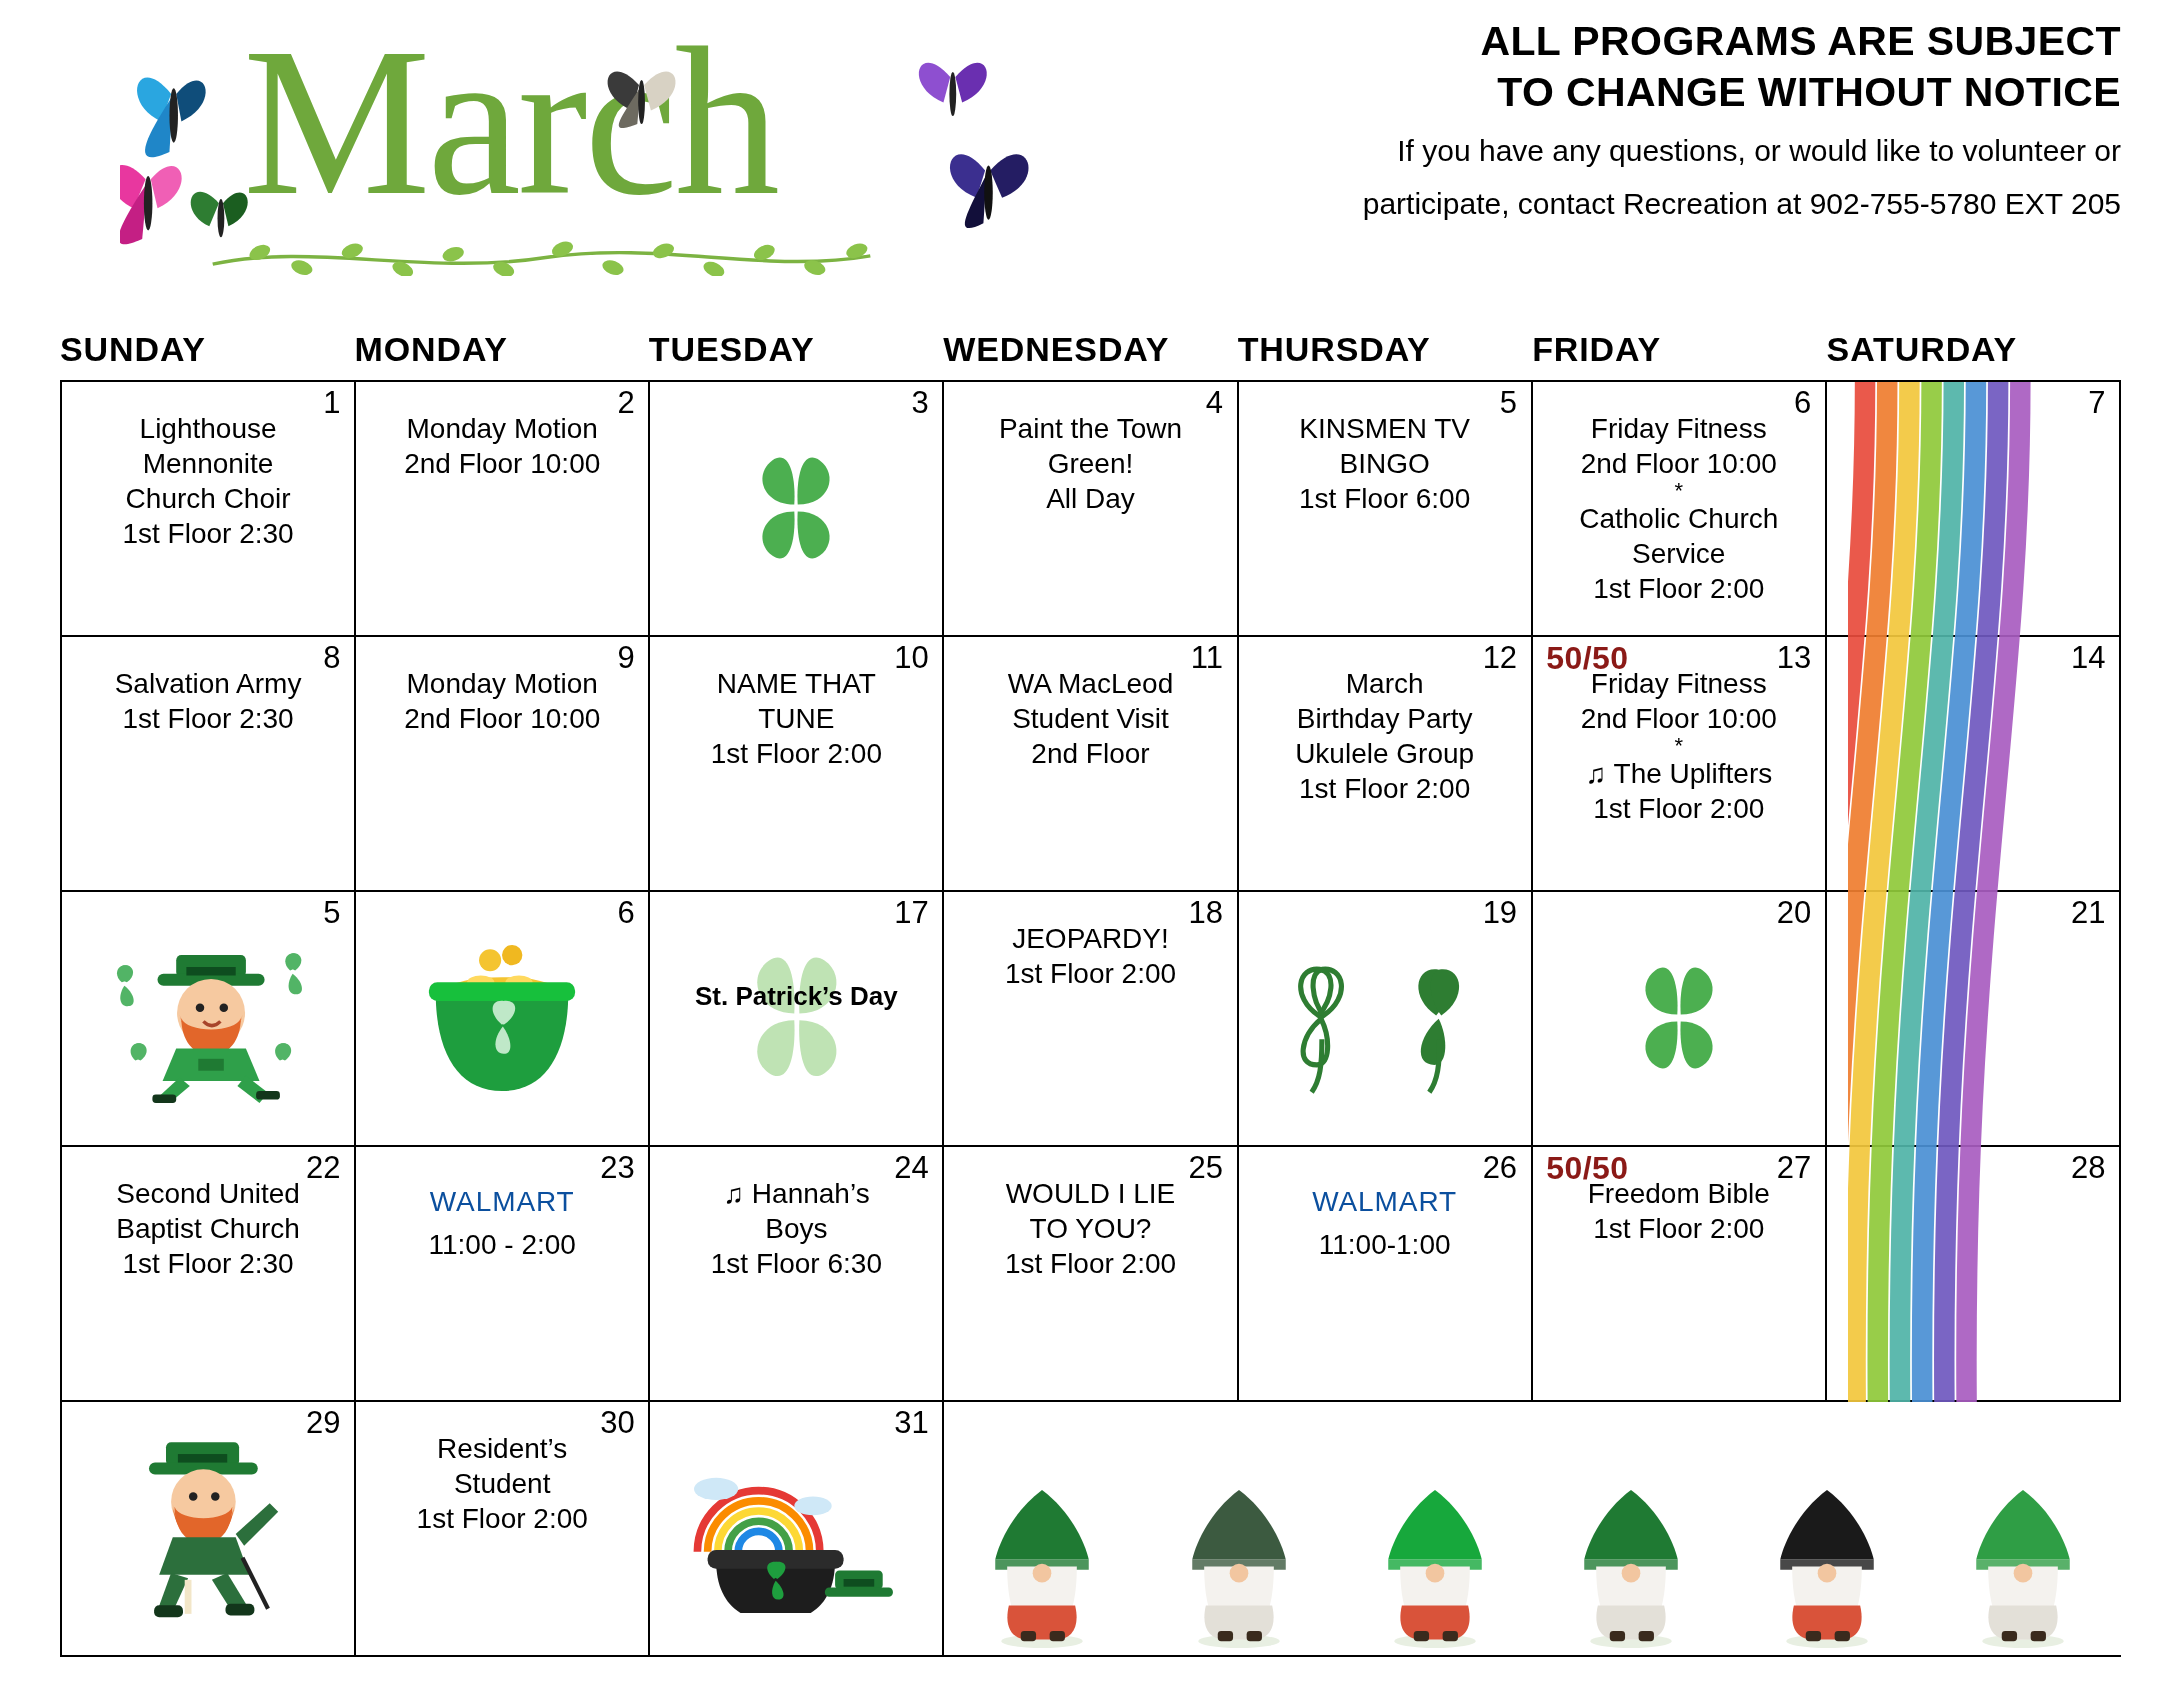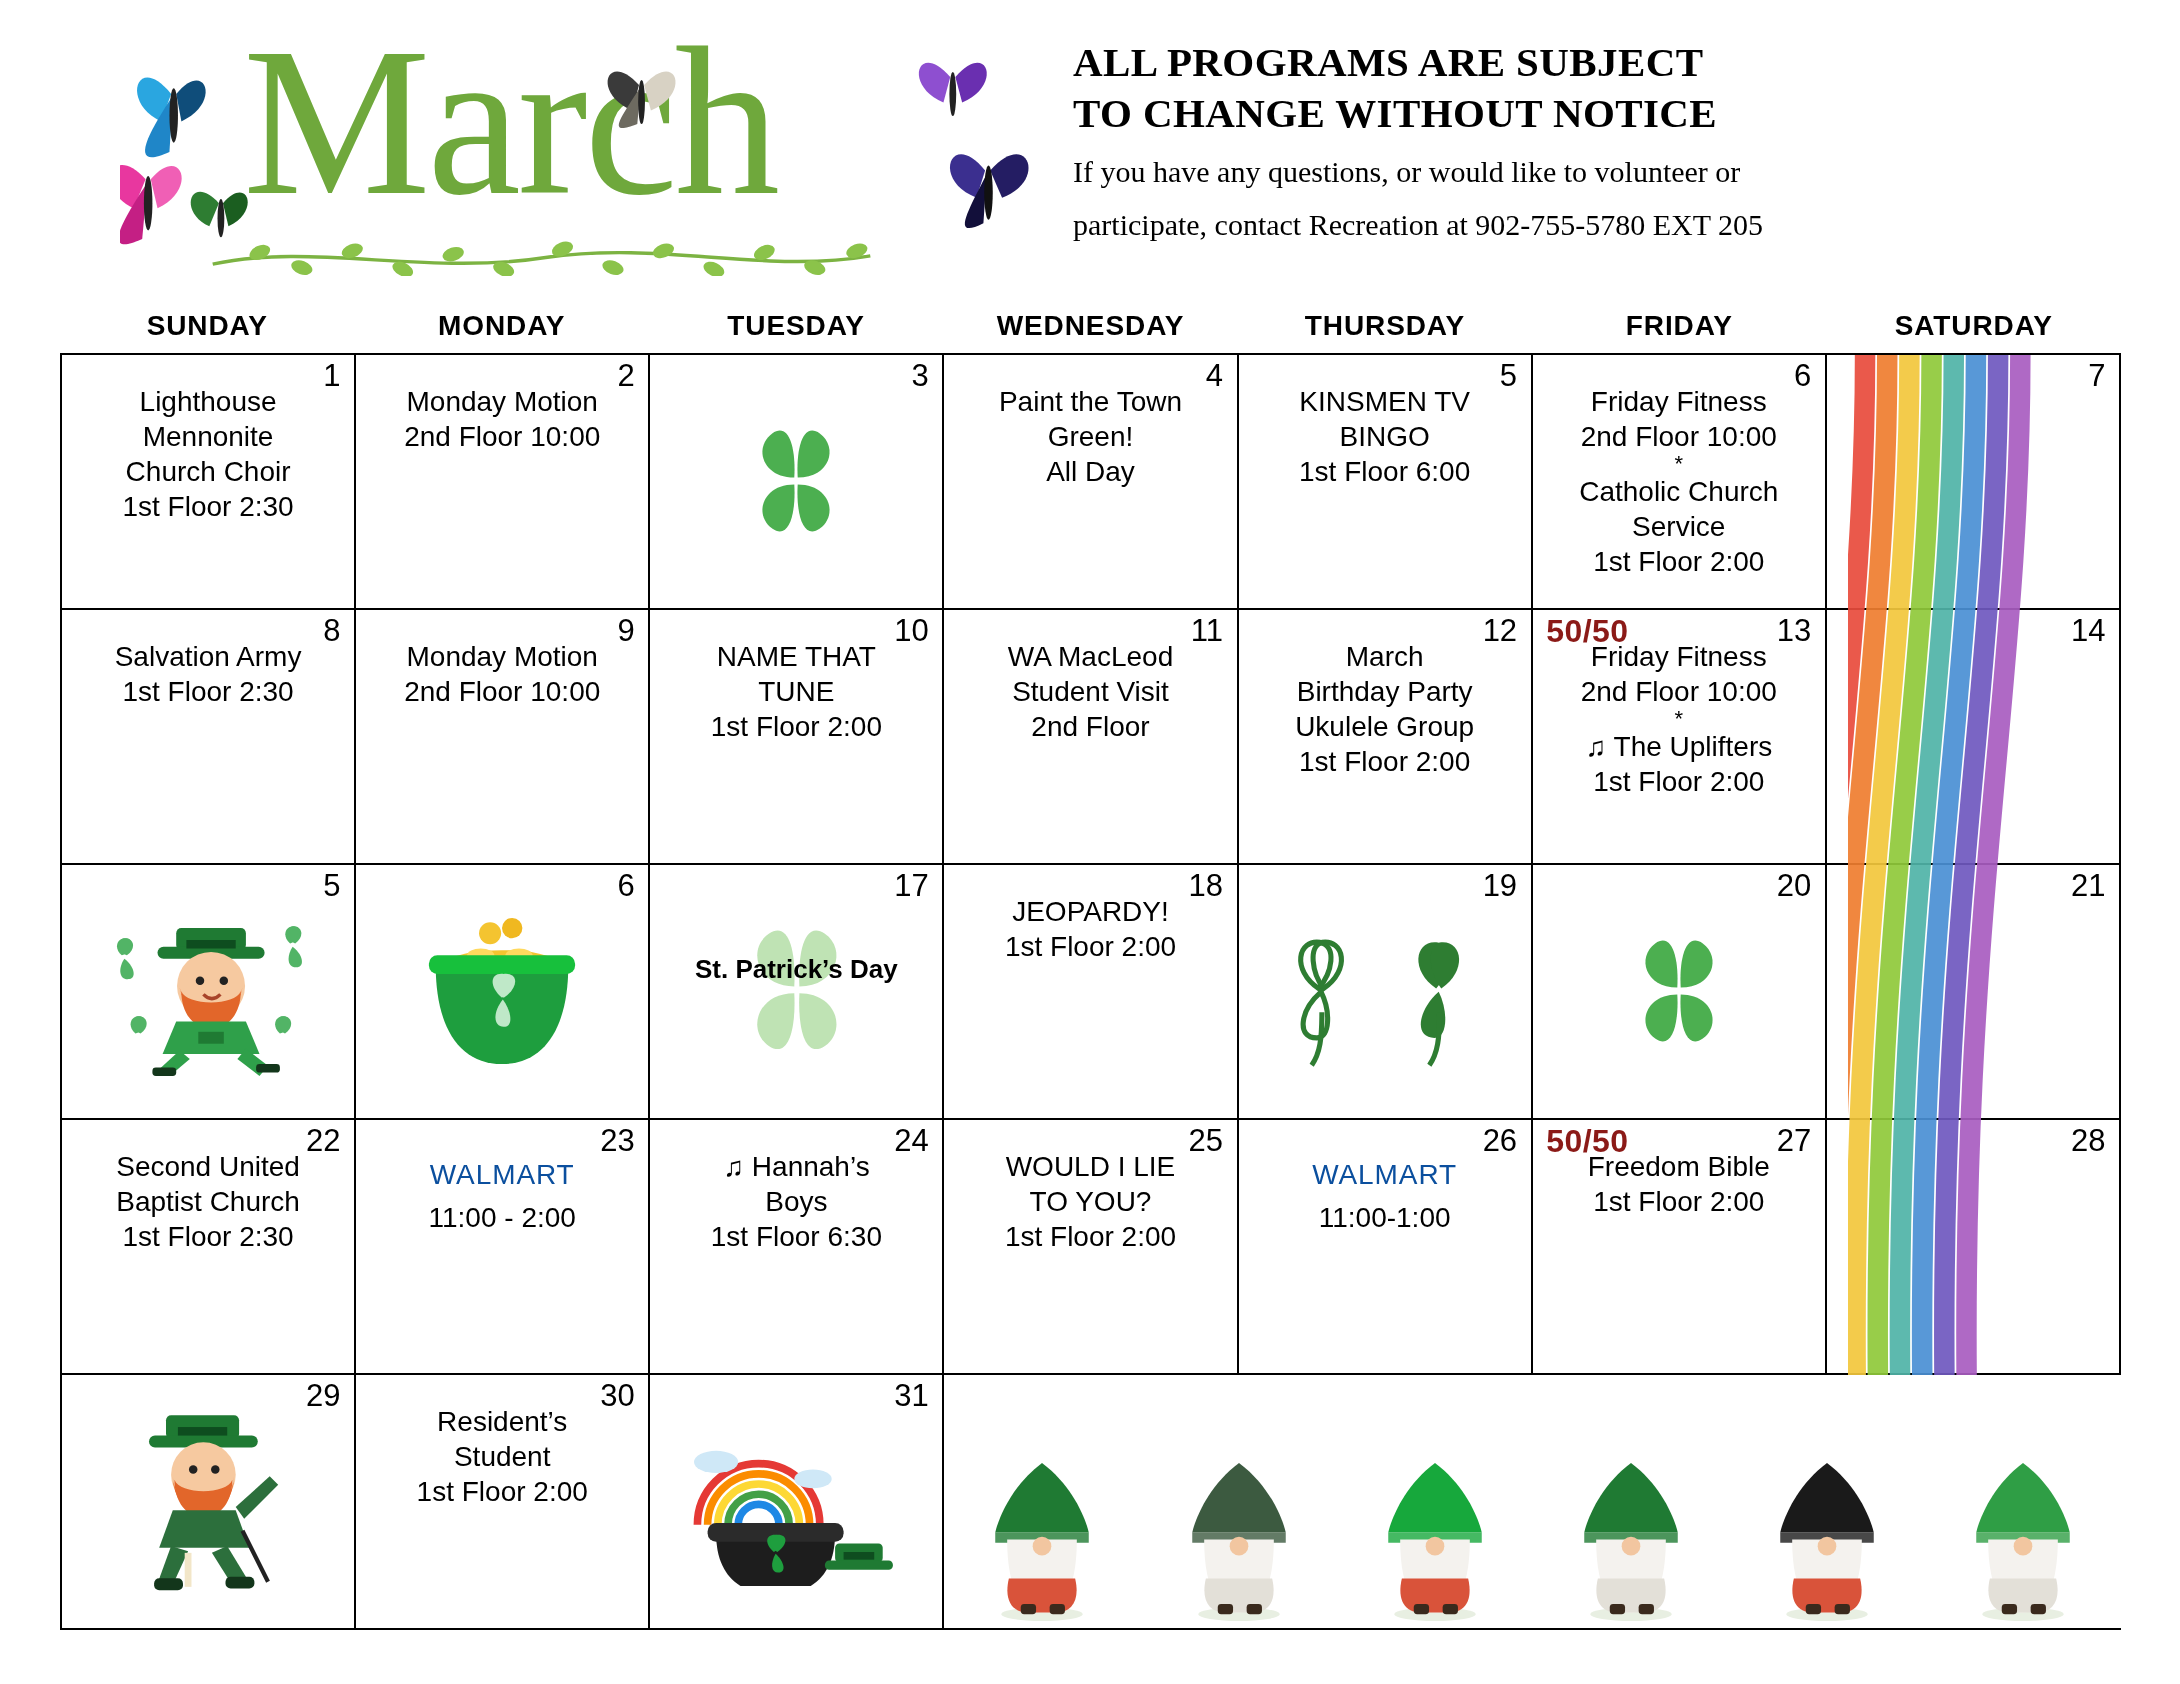--- a/index.html
+++ b/index.html
@@ -47,48 +47,49 @@
   }
   .vine {
     position: absolute;
     left: 145px;
     top: 239px;
     width: 673px;
     height: 37px;
   }
   .notice-block {
     width: 1048px;
-    padding-top: 37px;
-    text-align: left;
-    font-family: Liberation Serif, serif;
+    padding-top: 16px;
+    text-align: right;
+    font-family: Liberation Sans, sans-serif;
   }
   .notice-title {
     font-size: 41px;
     font-weight: bold;
     line-height: 51px;
     letter-spacing: 0.4px;
   }
   .notice-sub {
     font-size: 30px;
     line-height: 41px;
     margin-top: 12px;
   }
 
   
   .dayrow {
     display: grid;
     grid-template-columns: repeat(7, 1fr);
     margin-top: 3.4px;
   }
   .dayname {
-    text-align: center;
-    font-size: 28px;
+    text-align: left;
+    font-size: 34px;
     font-weight: bold;
     letter-spacing: 0.9px;
     padding-bottom: 10.2px;
+    margin-top: 20px;
   }
 
   
   .grid {
     position: relative;
     display: grid;
     grid-template-columns: repeat(7, 1fr);
     grid-auto-rows: 255px;
     border-left: 2.6px solid #000;
     border-top: 2.6px solid #000;

